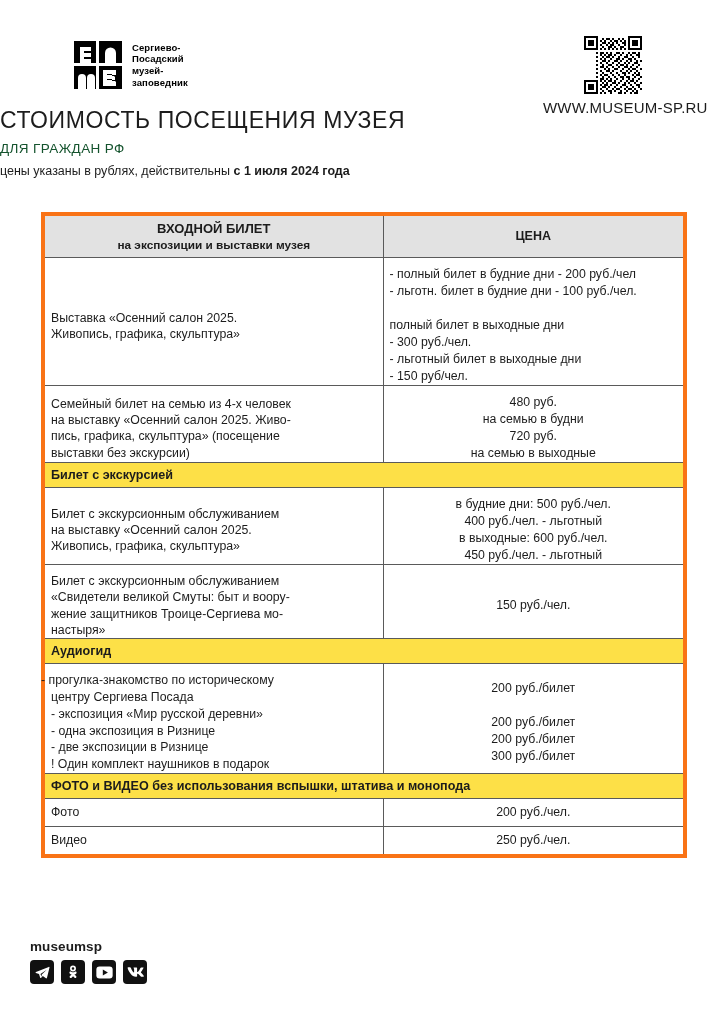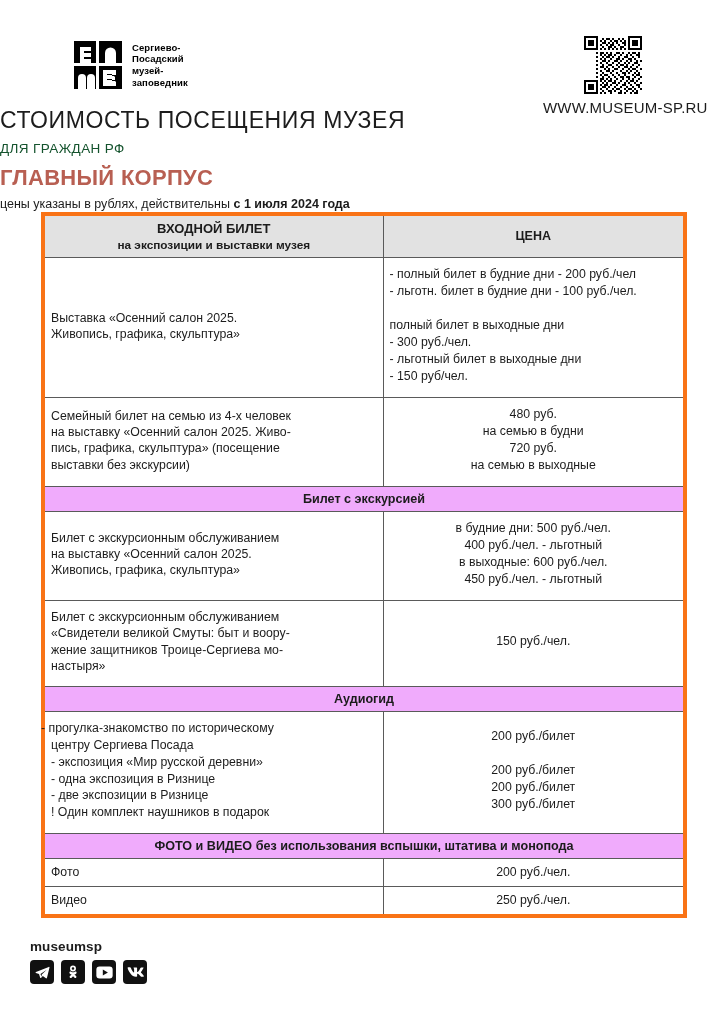--- a/index.html
+++ b/index.html
@@ -128,22 +128,22 @@
     background: #e2e2e2;
     text-align: center;
     font-weight: bold;
     font-size: 12.5px;
     line-height: 1.35;
     padding: 11px 6px;
   }
   .th-cell .th-line1 { display: block; font-size: 13px; }
   .th-cell .th-line2 { display: block; font-size: 11.8px; }
   .section-row td {
-    background: #f0abfc;
-    text-align: center;
+    background: #fde047;
+    text-align: left;
     font-weight: bold;
     font-size: 12.6px;
     padding: 5px 6px;
   }
   .desc {
     text-align: left;
     line-height: 1.33;
     padding-left: 14px;
     padding-right: 6px;
     white-space: pre-line;
@@ -158,21 +158,21 @@
     text-align: center;
     line-height: 1.38;
     white-space: pre-line;
   }
   .price-left {
     text-align: left;
     padding-left: 12px;
     line-height: 1.38;
     white-space: pre-line;
   }
-  .tall-row td { padding-top: 8px; padding-bottom: 12px; }
+  .tall-row td { padding-top: 8px; padding-bottom: 0; }
   .simple-row td { padding-top: 5px; padding-bottom: 5px; }
 
   
   .footer {
     position: absolute;
     left: 30px;
     bottom: 40px;
   }
   .footer-handle {
     font-size: 13.5px;
@@ -278,21 +278,20 @@
       </svg>
     </span>
     <div class="site-url">WWW.MUSEUM-SP.RU</div>
   </div>
 
 </div>
 
 <div class="titles">
   <h1 class="title-main">СТОИМОСТЬ ПОСЕЩЕНИЯ МУЗЕЯ</h1>
   <div class="title-sub">ДЛЯ ГРАЖДАН РФ</div>
-  <div class="title-building">ГЛАВНЫЙ КОРПУС</div>
   <div class="title-note"><span>цены указаны в рублях, действительны </span><b>с 1 июля 2024 года</b></div>
 </div>
 
 <table class="price-table">
   <colgroup>
       <col class="c1">
       <col class="c2">
     </colgroup>
   <thead>
     <tr>

